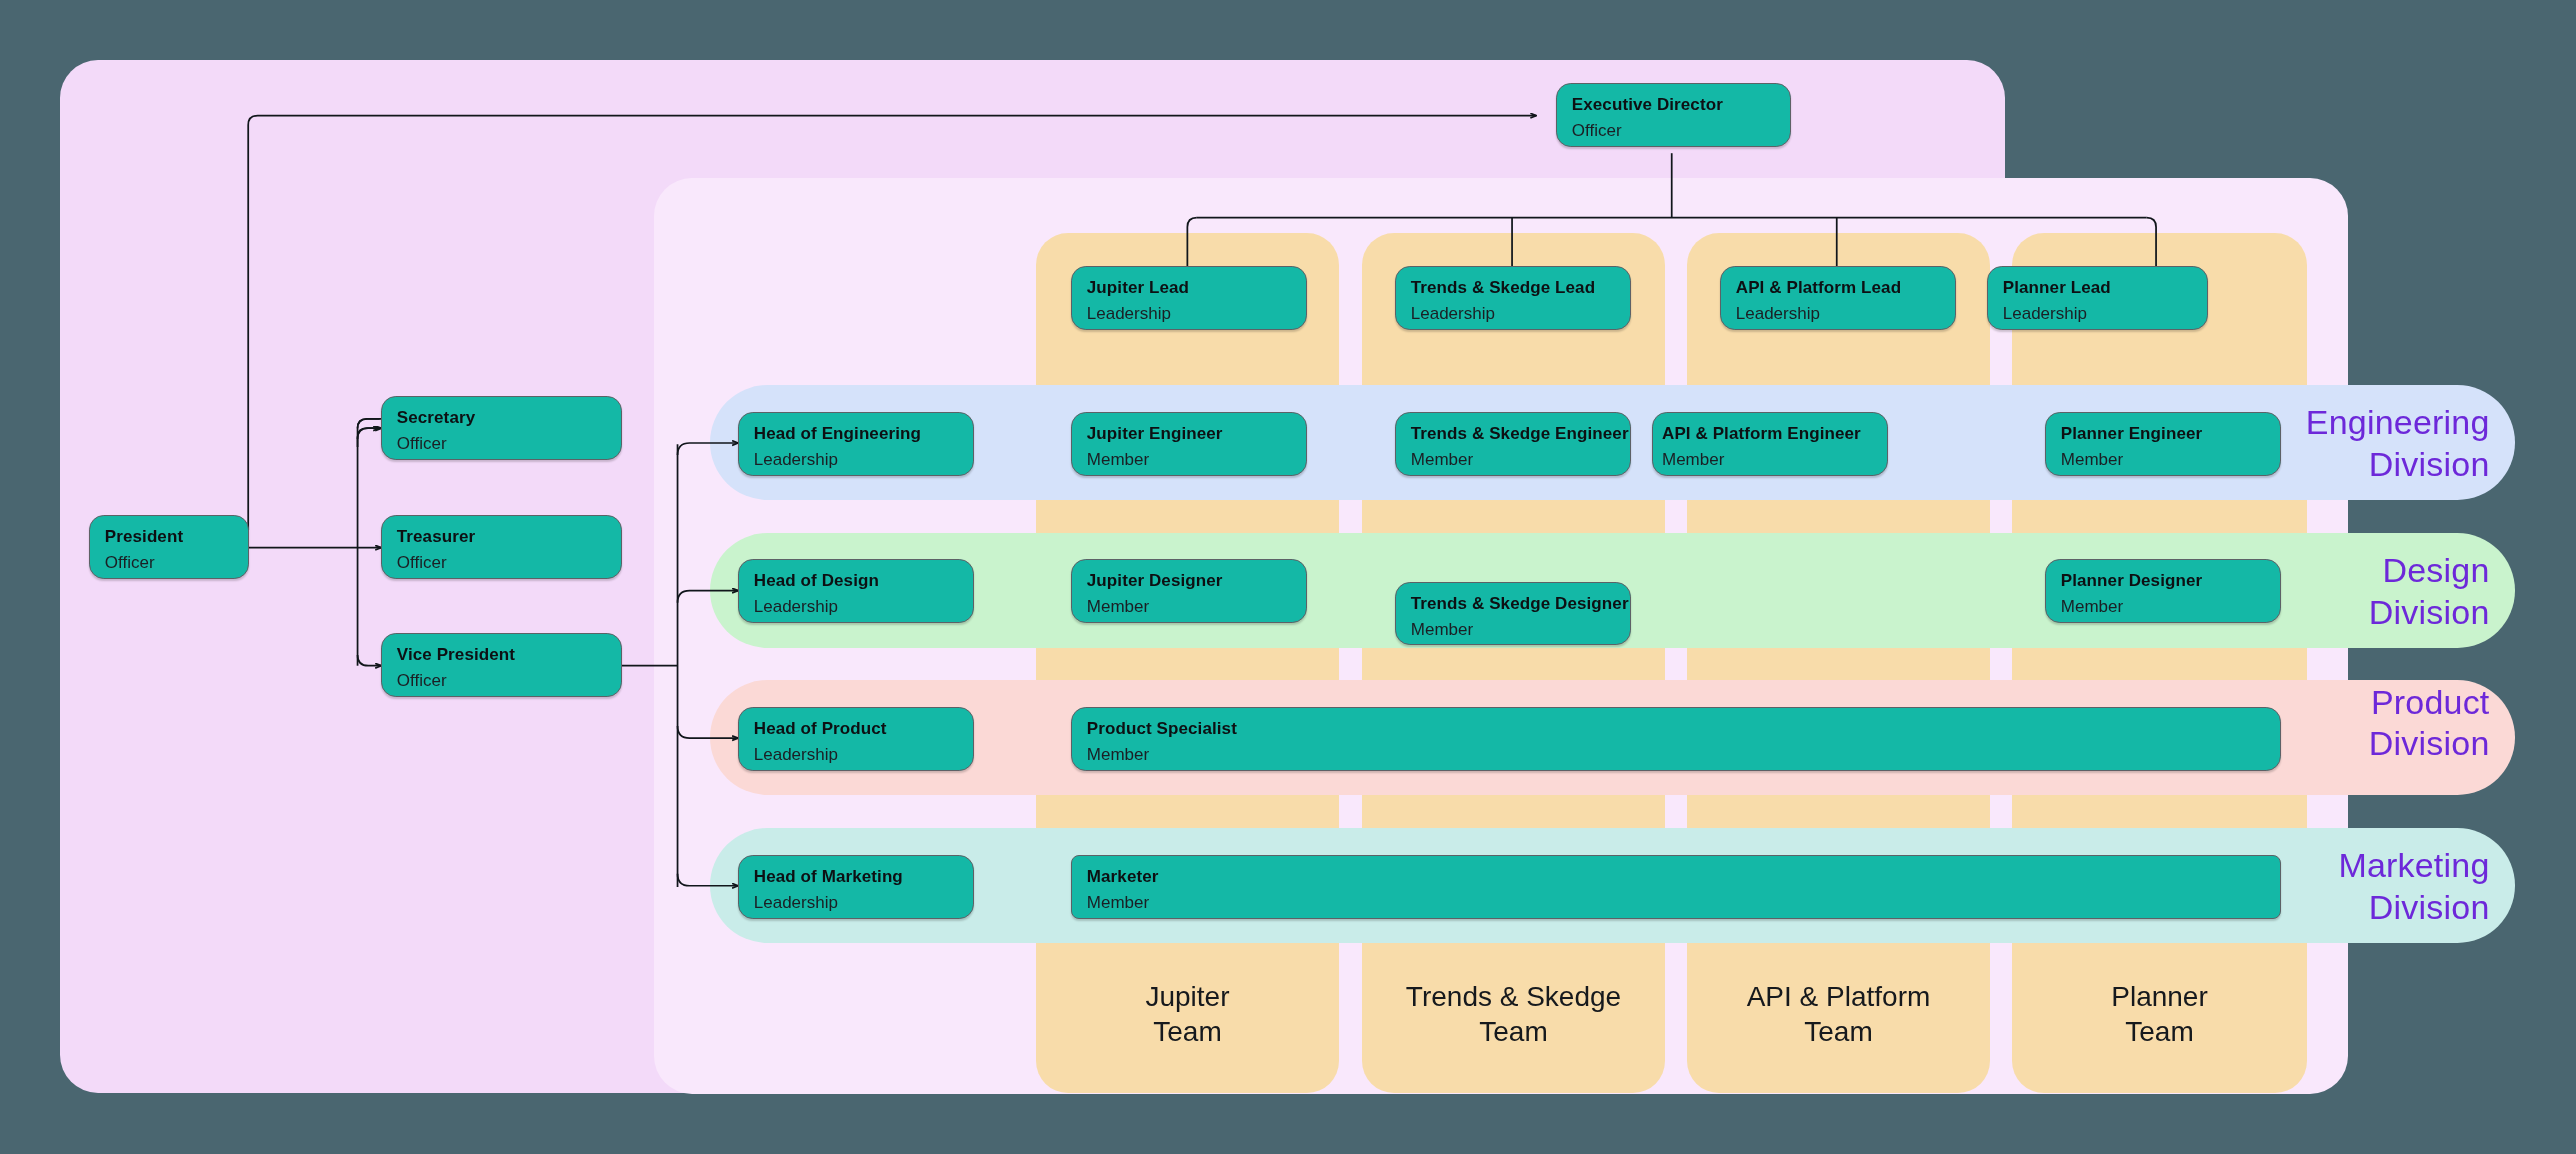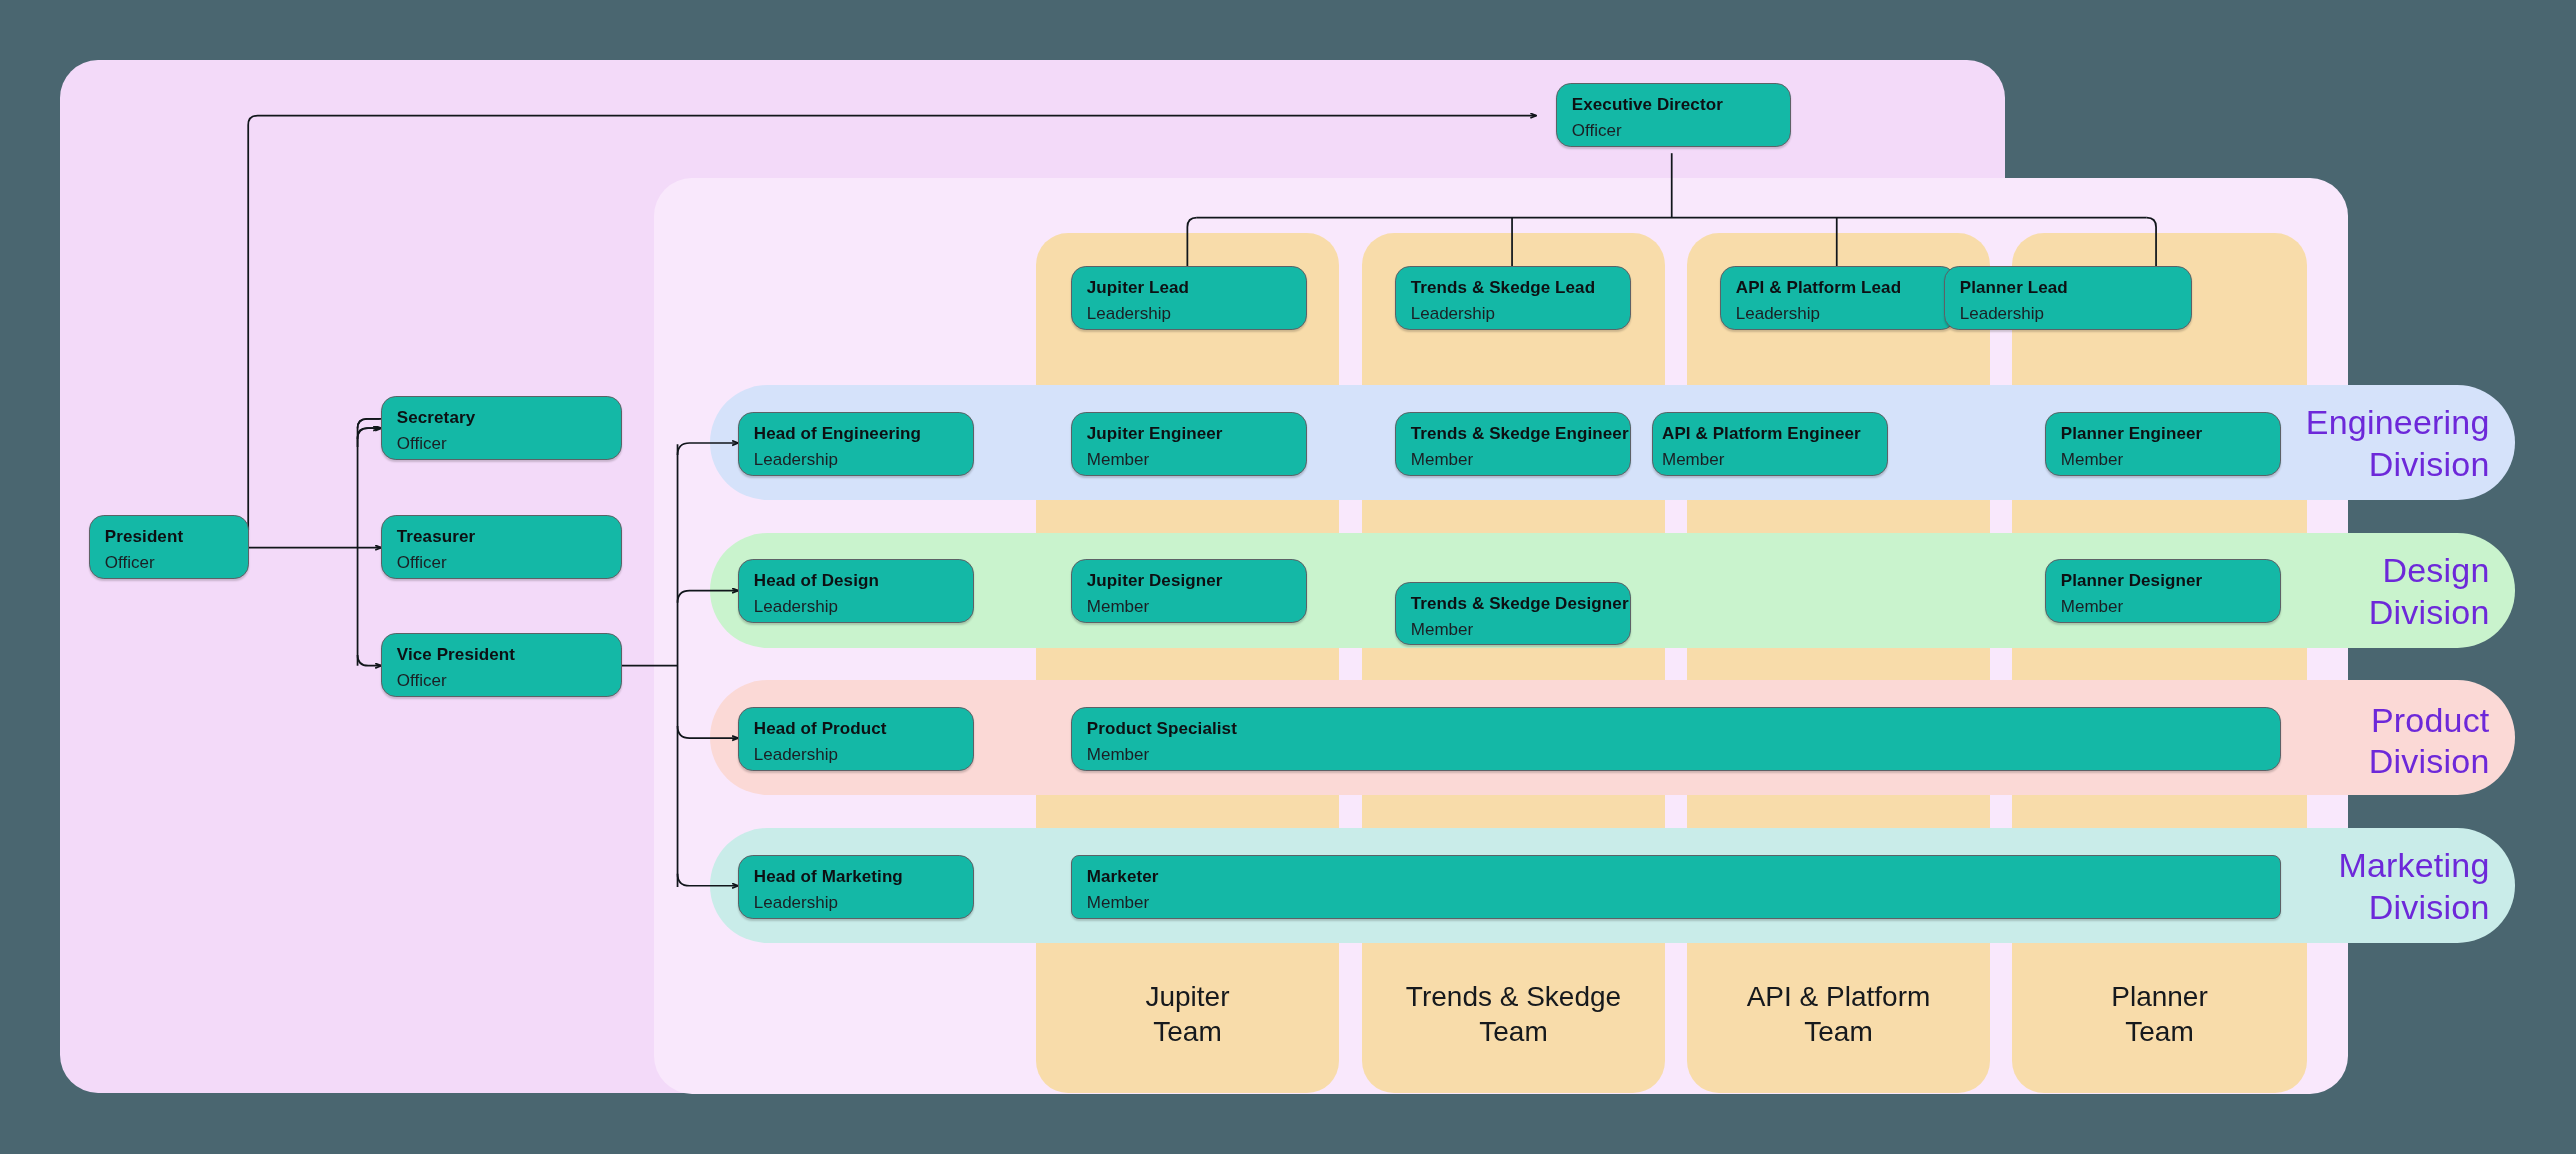--- a/index.html
+++ b/index.html
@@ -105,21 +105,21 @@
       <div>Division</div>
     </div>
   </div>
   <div class="division-band" id="div-design">
     <div class="division-label" style="top:17.4px;">
       <div>Design</div>
       <div>Division</div>
     </div>
   </div>
   <div class="division-band" id="div-product">
-    <div class="division-label" style="top:20px;">
+    <div class="division-label" style="top:2px;">
       <div>Product</div>
       <div>Division</div>
     </div>
   </div>
   <div class="division-band" id="div-marketing">
     <div class="division-label" style="top:17.4px;">
       <div>Marketing</div>
       <div>Division</div>
     </div>
   </div>
@@ -217,21 +217,21 @@
     <div class="sub">Leadership</div>
   </div>
   <div class="card" style="left:1395px; top:266px; width:236px; height:64px;">
     <div class="title">Trends &amp; Skedge Lead</div>
     <div class="sub">Leadership</div>
   </div>
   <div class="card" style="left:1720px; top:266px; width:236px; height:64px;">
     <div class="title">API &amp; Platform Lead</div>
     <div class="sub">Leadership</div>
   </div>
-  <div class="card" style="left:1944px; top:266px; width:248px; height:64px;">
+  <div class="card" style="left:1987px; top:266px; width:221px; height:64px;">
     <div class="title">Planner Lead</div>
     <div class="sub">Leadership</div>
   </div>
 
   <div class="card" style="left:738px; top:412px; width:236px; height:64px;">
     <div class="title">Head of Engineering</div>
     <div class="sub">Leadership</div>
   </div>
   <div class="card" style="left:1071px; top:412px; width:236px; height:64px;">
     <div class="title">Jupiter Engineer</div>

